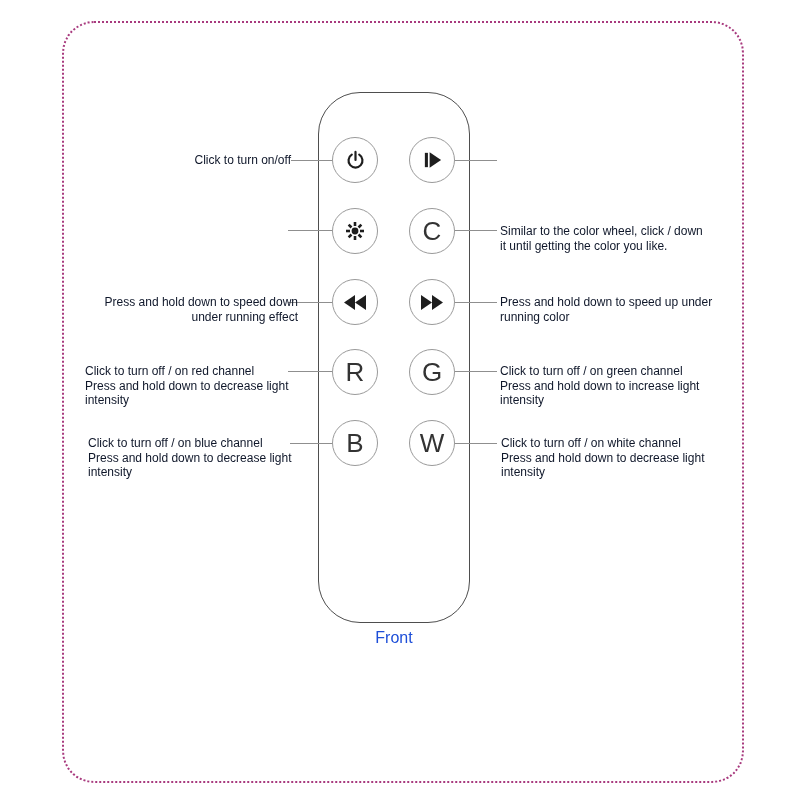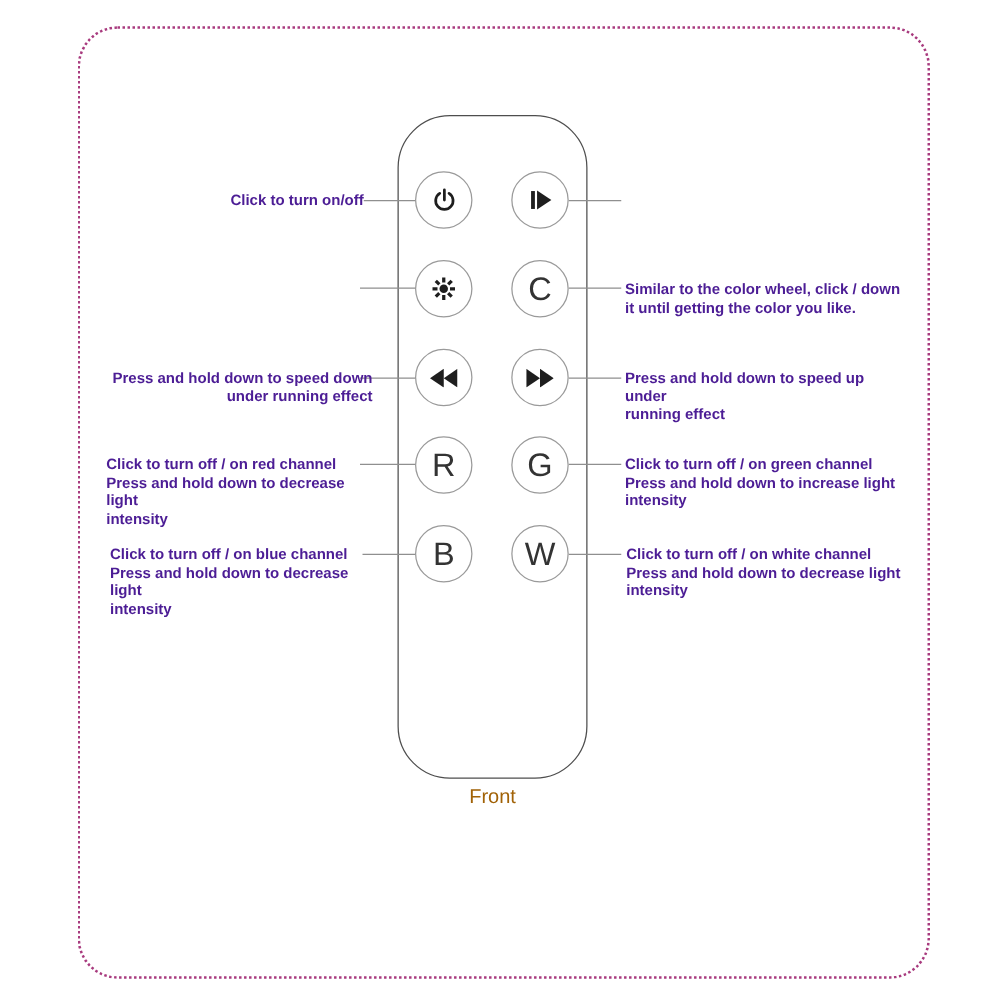--- a/index.html
+++ b/index.html
@@ -64,43 +64,42 @@
   .col2 { left: 409px; }
   .row1 { top: 137px; }
   .row2 { top: 208px; }
   .row3 { top: 279px; }
   .row4 { top: 349px; }
   .row5 { top: 420px; }
   .ann {
     position: absolute;
     font-size: 12px;
     line-height: 14.6px;
-    color: #4c1d95;
+    color: #0f172a;
     white-space: pre-line;
     z-index: 2;
-    font-weight: bold;
   }
   .la1 { left: 86px;  top: 153px; width: 205px; text-align: right; }
   .la2 { left: 103px; top: 224px; width: 200px; }
   .la3 { left: 88px;  top: 295px; width: 210px; text-align: right; }
   .la4 { left: 85px;  top: 364px; width: 215px; }
   .la5 { left: 88px;  top: 436px; width: 215px; }
   .ra1 { left: 500px; top: 153px; width: 225px; }
   .ra2 { left: 500px; top: 224px; width: 225px; }
   .ra3 { left: 500px; top: 295px; width: 225px; }
   .ra4 { left: 500px; top: 364px; width: 225px; }
   .ra5 { left: 501px; top: 436px; width: 225px; }
   .front-label {
     position: absolute;
     left: 318px;
     top: 629px;
     width: 152px;
     text-align: center;
     font-size: 16px;
-    color: #a16207;
+    color: #1d4ed8;
     z-index: 2;
   }
   svg { display: block; }
 </style>
 </head>
 <body>
 
 <div class="canvas">
 
   <div class="frame"></div>
@@ -193,21 +192,21 @@
   <div class="ann la4">Click to turn off / on red channel
 Press and hold down to decrease light
 intensity</div>
   <div class="ann la5">Click to turn off / on blue channel
 Press and hold down to decrease light
 intensity</div>
 
   <div class="ann ra2">Similar to the color wheel, click / down
 it until getting the color you like.</div>
   <div class="ann ra3">Press and hold down to speed up under
-running effect</div>
+running color</div>
   <div class="ann ra4">Click to turn off / on green channel
 Press and hold down to increase light
 intensity</div>
   <div class="ann ra5">Click to turn off / on white channel
 Press and hold down to decrease light
 intensity</div>
 
   <div class="front-label">Front</div>
 
 </div>

